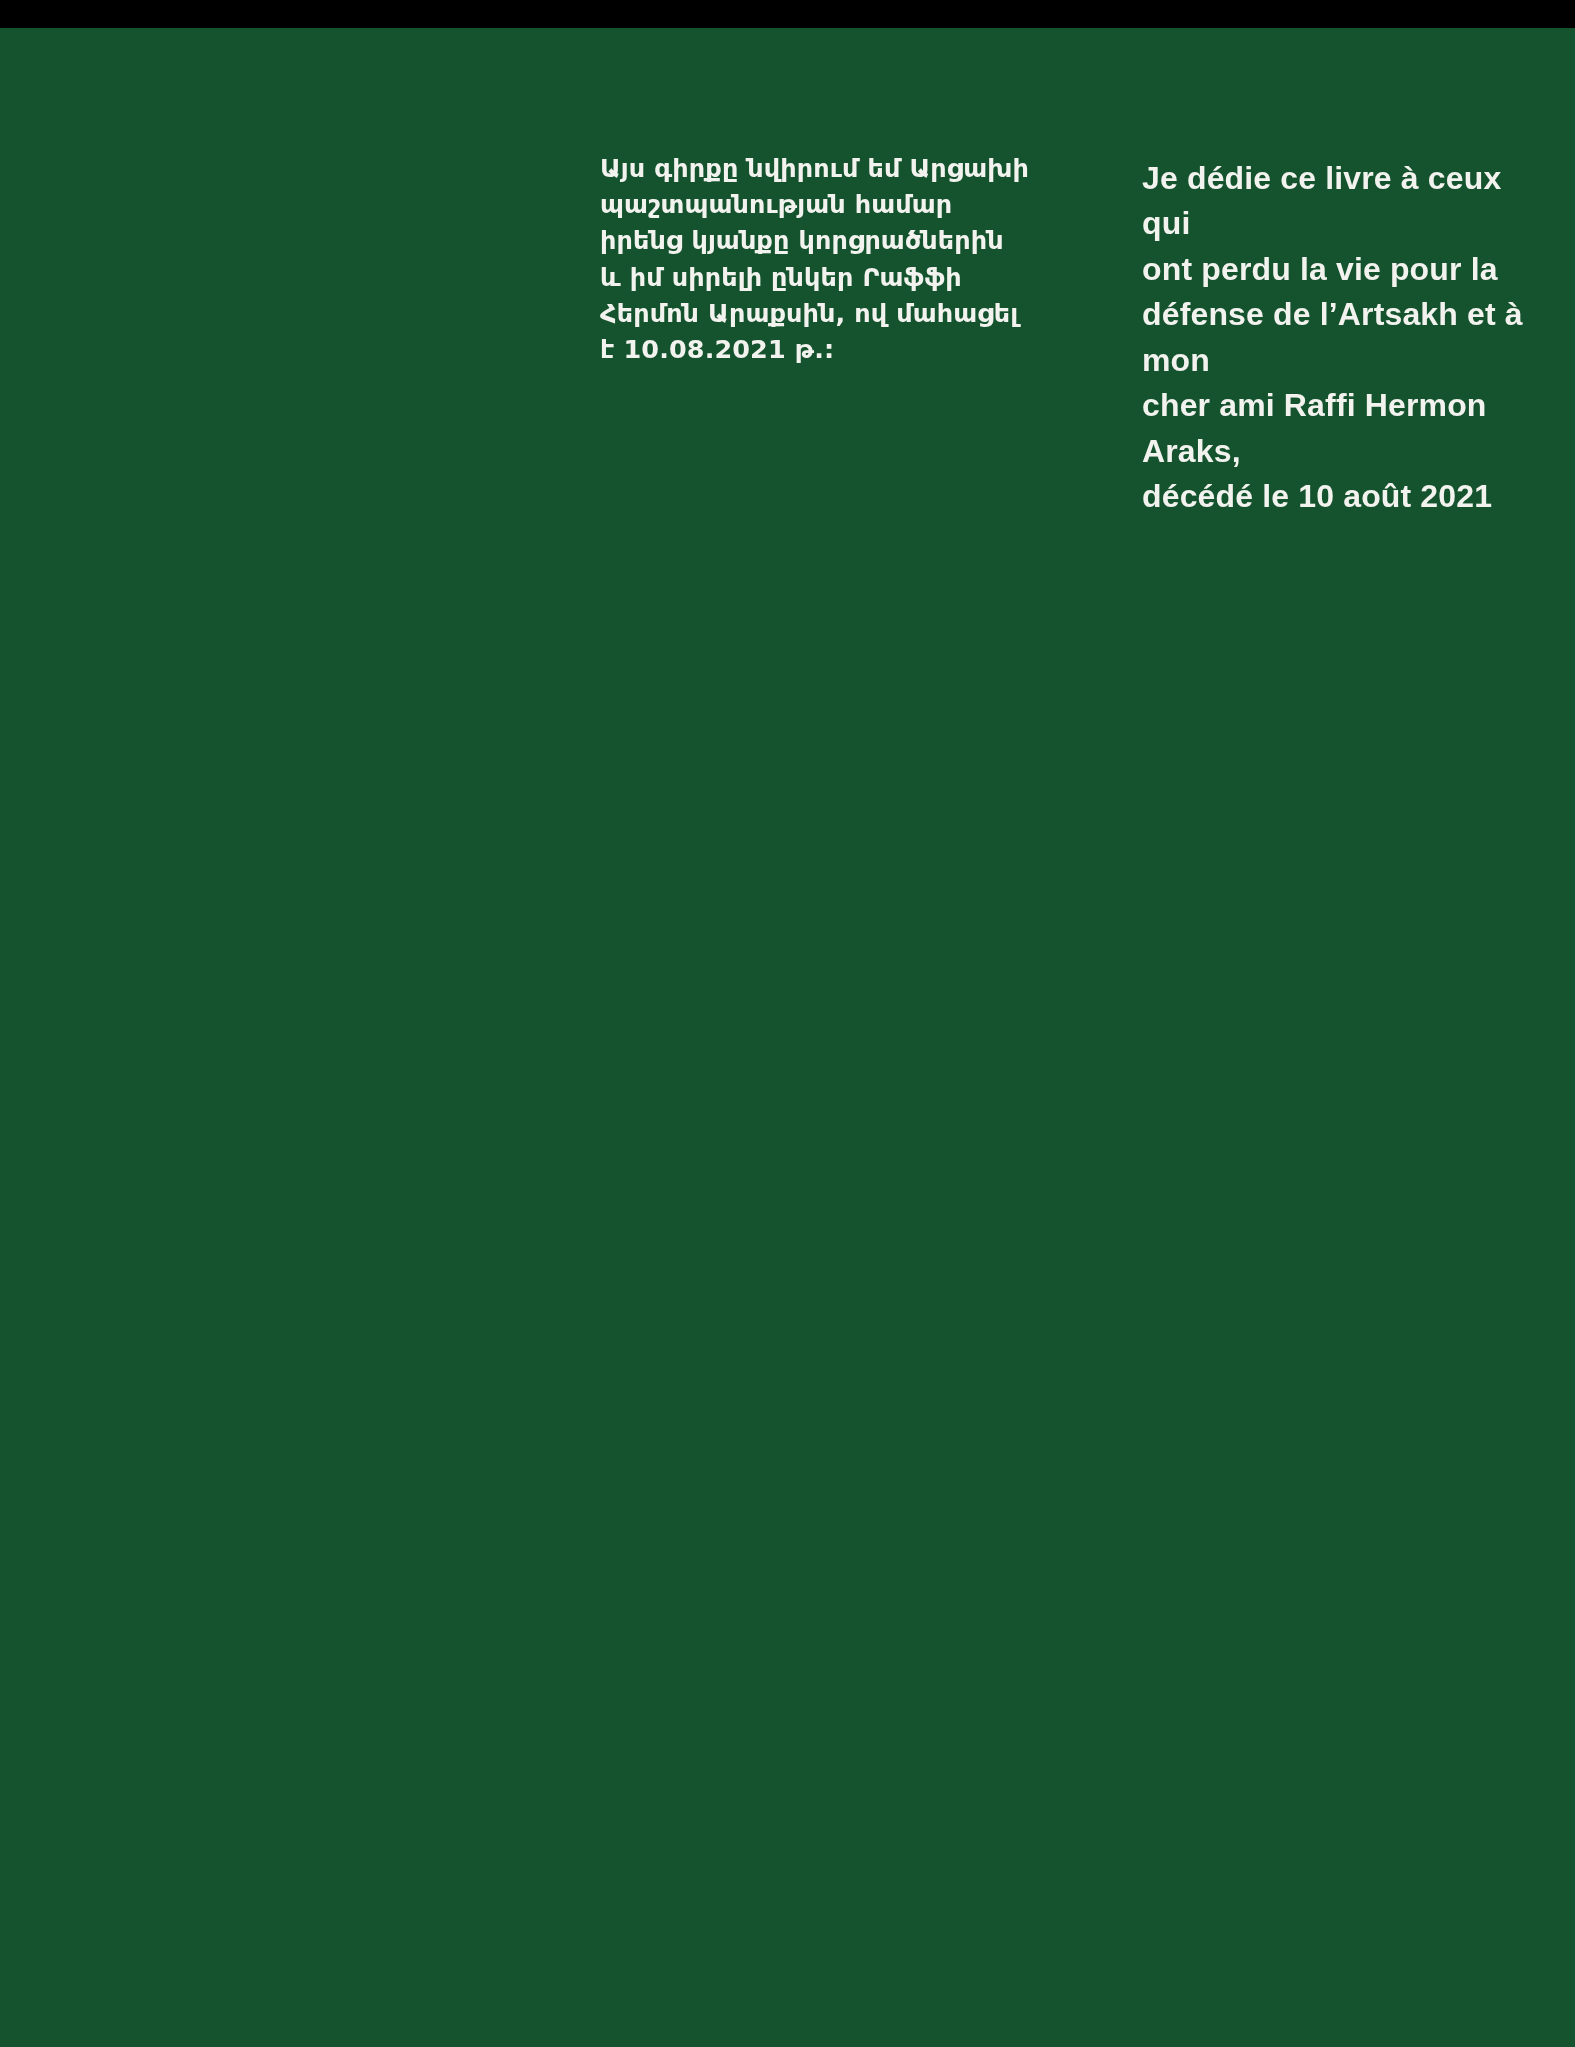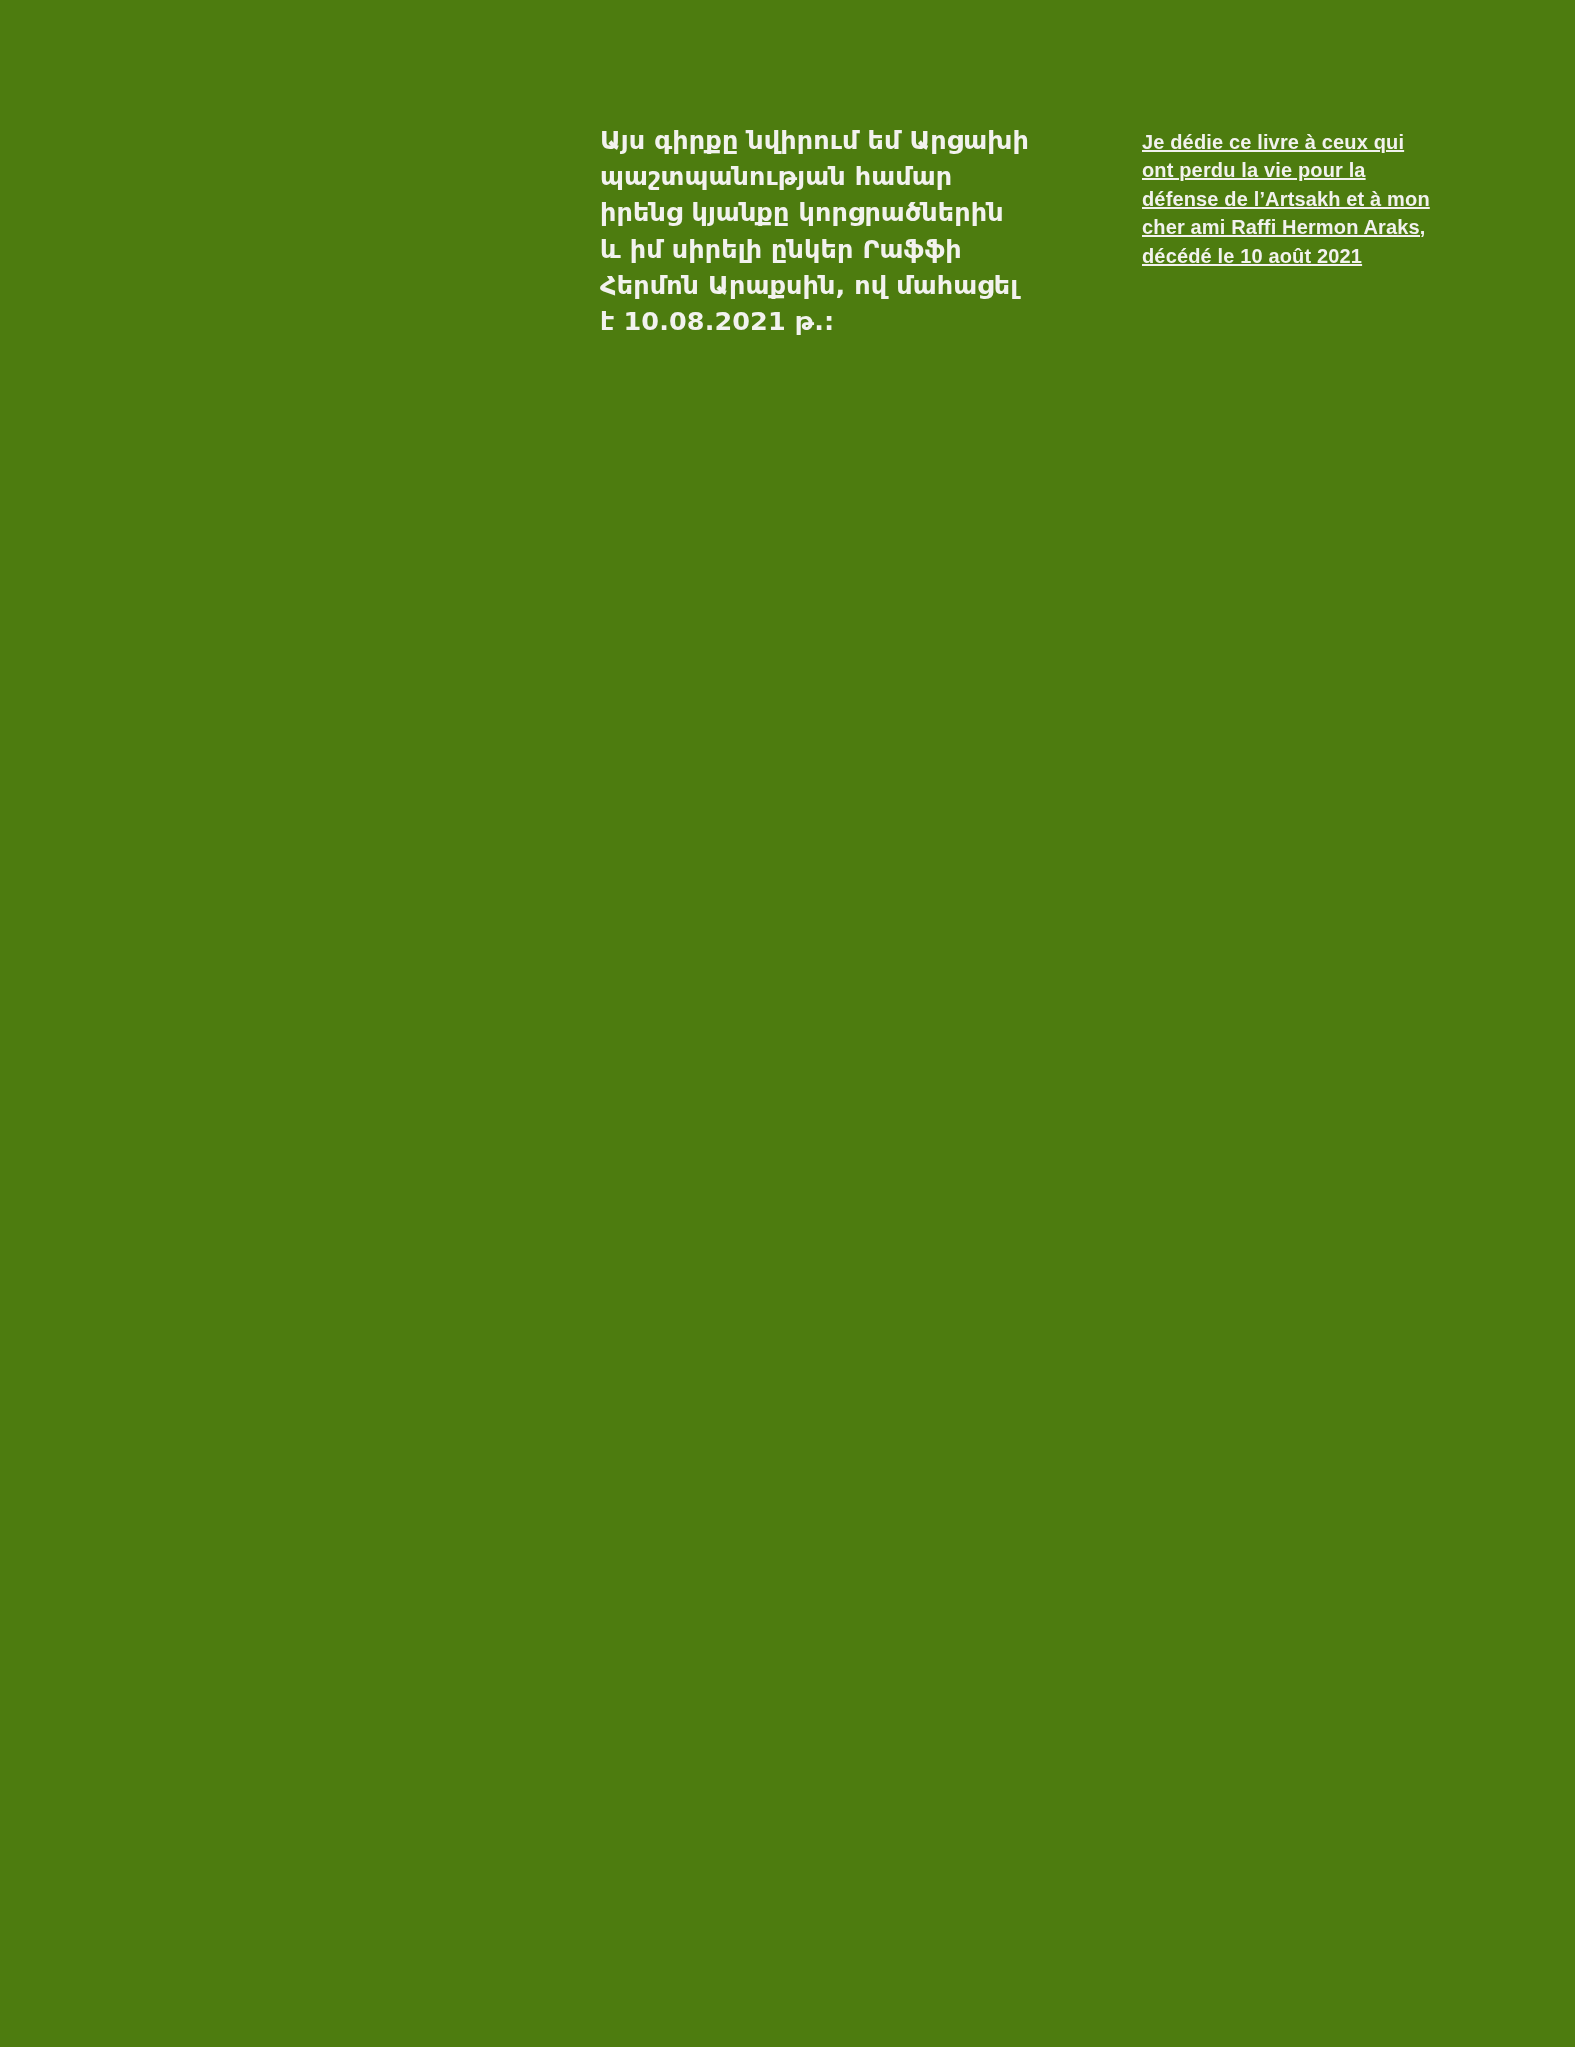--- a/index.html
+++ b/index.html
@@ -12,21 +12,22 @@
     width: 1575px;
     height: 2047px;
     position: relative;
     overflow: hidden;
     font-family: "DejaVu Sans", "Liberation Sans", sans-serif;
   }
 
   .page {
     position: absolute;
     inset: 0;
-    background: #4d7c0f;
+    background: #14532d;
+    margin-top: 28px;
   }
 
   .dedication-block {
     position: absolute;
     color: #f2f2ee;
     font-weight: 700;
     line-height: 1.42;
     white-space: pre-line;
     -webkit-font-smoothing: antialiased;
   }
@@ -39,24 +40,23 @@
     font-size: 25.5px;
     letter-spacing: 0.1px;
     font-family: "DejaVu Sans", "Liberation Sans", sans-serif;
   }
 
   
   #dedication-fr {
     left: 1142px;
     top: 128px;
     width: 400px;
-    font-size: 20px;
+    font-size: 32px;
     letter-spacing: 0.15px;
     font-family: "Liberation Sans", "DejaVu Sans", sans-serif;
-    text-decoration: underline;
   }
 </style>
 </head>
 <body>
 
 <div class="page">
 
   <div class="dedication-block" id="dedication-hy">Այս գիրքը նվիրում եմ Արցախի
 պաշտպանության համար
 իրենց կյանքը կորցրածներին

